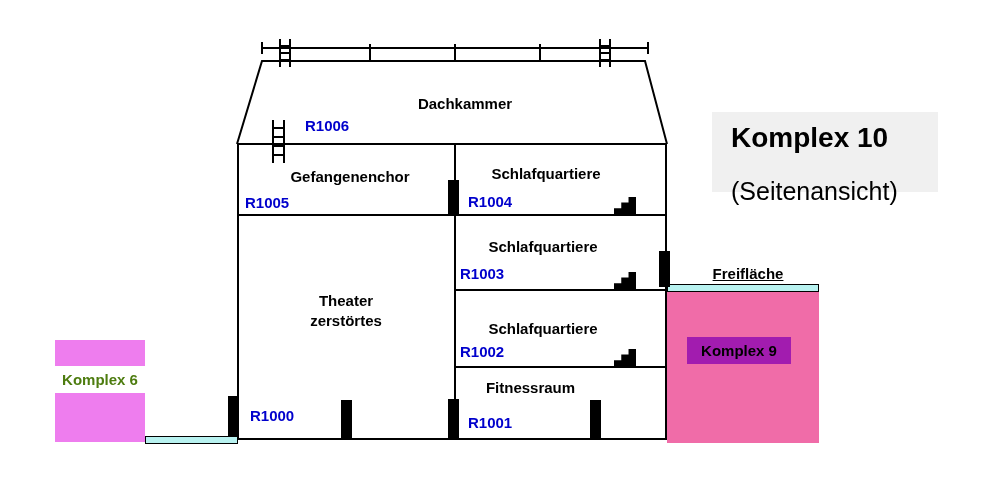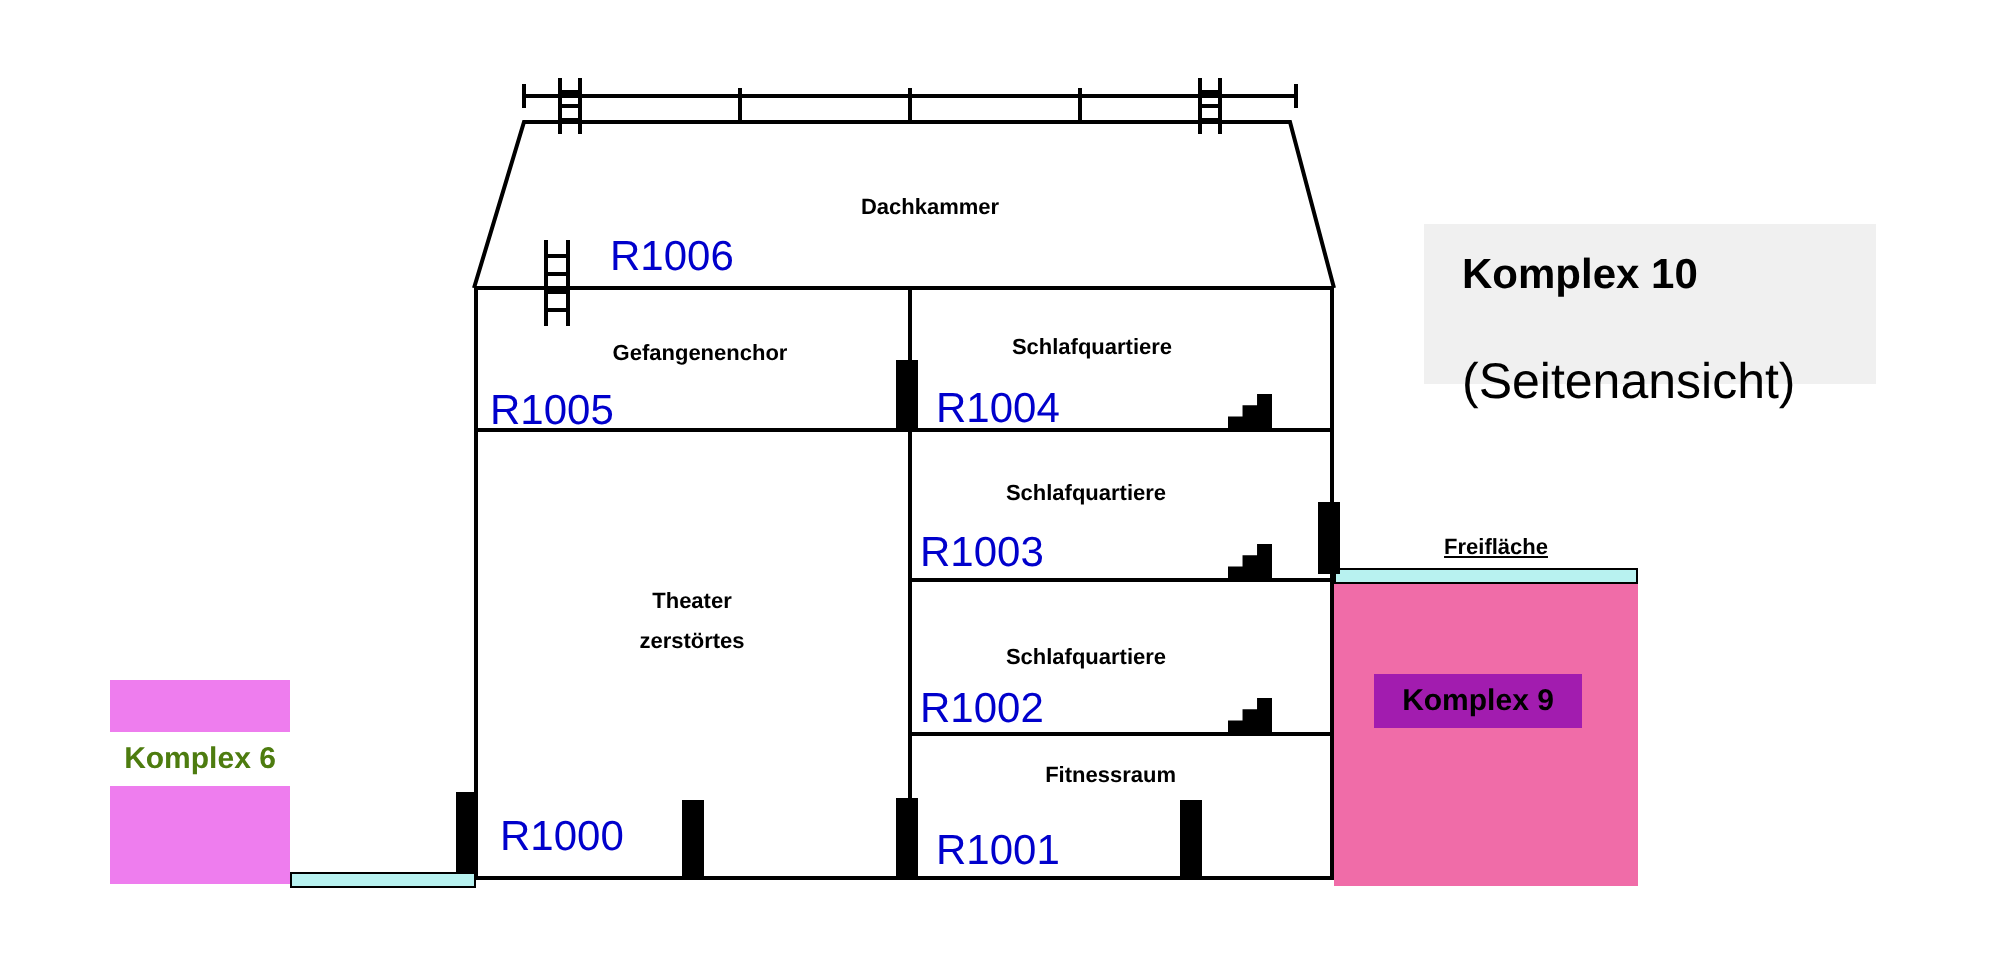--- a/index.html
+++ b/index.html
@@ -3,38 +3,38 @@
 <meta charset="utf-8">
 <style>
   html,body{margin:0;padding:0;background:#fff;}
   .stage{position:relative;width:1001px;height:487px;background:#fff;overflow:hidden;
          font-family:"Liberation Sans",sans-serif;}
   svg{position:absolute;left:0;top:0;}
   .line{position:absolute;background:#000;}
   .door{position:absolute;background:#000;}
   .stairs{position:absolute;background:#000;
           clip-path:polygon(0 100%,0 66%,33% 66%,33% 33%,66% 33%,66% 0,100% 0,100% 100%);}
-  .room-label{position:absolute;font-weight:bold;font-size:11px;color:#000;text-align:center;line-height:20px;}
-  .rid{position:absolute;font-weight:normal;font-size:21px;color:var(--room_id_blue,#0000CC);}
+  .room-label{position:absolute;font-weight:bold;font-size:15px;color:#000;text-align:center;line-height:20px;}
+  .rid{position:absolute;font-weight:bold;font-size:15px;color:var(--room_id_blue,#0000CC);}
   .bld-outline{position:absolute;left:237px;top:143px;width:430px;height:297px;
                border:2px solid #000;box-sizing:border-box;}
   .k6-box{position:absolute;left:55px;top:340px;width:90px;height:102px;
           background:var(--komplex6_fill,#EE7DEE);}
   .k6-band{position:absolute;left:0;top:26px;width:100%;height:27px;background:#fff;
            display:flex;align-items:center;justify-content:center;
            font-weight:bold;font-size:15px;color:#4d7c0f;}
   .k9-box{position:absolute;left:667px;top:292px;width:152px;height:151px;
           background:var(--komplex9_fill,#F06CA8);}
   .k9-label{position:absolute;left:20px;top:45px;width:104px;height:27px;background:#a21caf;
             display:flex;align-items:center;justify-content:center;
             font-weight:bold;font-size:15px;color:#000;}
   .platform{position:absolute;background:var(--walkway_cyan,#B8F2F0);border:1px solid #000;box-sizing:border-box;}
   .title-box{position:absolute;left:712px;top:112px;width:226px;height:80px;
              background:var(--titlebox_bg,#F0F0F0);padding:10px 0 0 19px;box-sizing:border-box;}
-  .title-line1{font-weight:bold;font-size:21px;color:#000;line-height:31px;}
+  .title-line1{font-weight:bold;font-size:28px;color:#000;line-height:31px;}
   .title-line2{font-weight:normal;font-size:25px;color:#000;line-height:29px;margin-top:24px;}
 </style>
 </head>
 <body>
 
 <div class="stage">
 
   <svg width="1001" height="487" viewBox="0 0 1001 487">
     <path d="M237,144 L262,61 L645,61 L667,144" fill="none" stroke="#000" stroke-width="2"></path>
     <g stroke="#000" stroke-width="2">
@@ -105,21 +105,21 @@
 
   <div class="room-label" style="left:480px;top:164px;width:132px;">Schlafquartiere</div>
   <div class="rid" style="left:468px;top:193px;">R1004</div>
 
   <div class="room-label" style="left:477px;top:237px;width:132px;">Schlafquartiere</div>
   <div class="rid" style="left:460px;top:265px;">R1003</div>
 
   <div class="room-label" style="left:477px;top:319px;width:132px;">Schlafquartiere</div>
   <div class="rid" style="left:460px;top:343px;">R1002</div>
 
-  <div class="room-label" style="left:473px;top:378px;width:115px;text-align:right;">Fitnessraum</div>
+  <div class="room-label" style="left:473px;top:378px;width:115px;">Fitnessraum</div>
   <div class="rid" style="left:468px;top:414px;">R1001</div>
 
   <div class="room-label" style="left:286px;top:291px;width:120px;">
     <div>Theater</div>
     <div>zerstörtes</div>
   </div>
   <div class="rid" style="left:250px;top:407px;">R1000</div>
 
   <div class="title-box">
     <div class="title-line1">Komplex 10</div>

